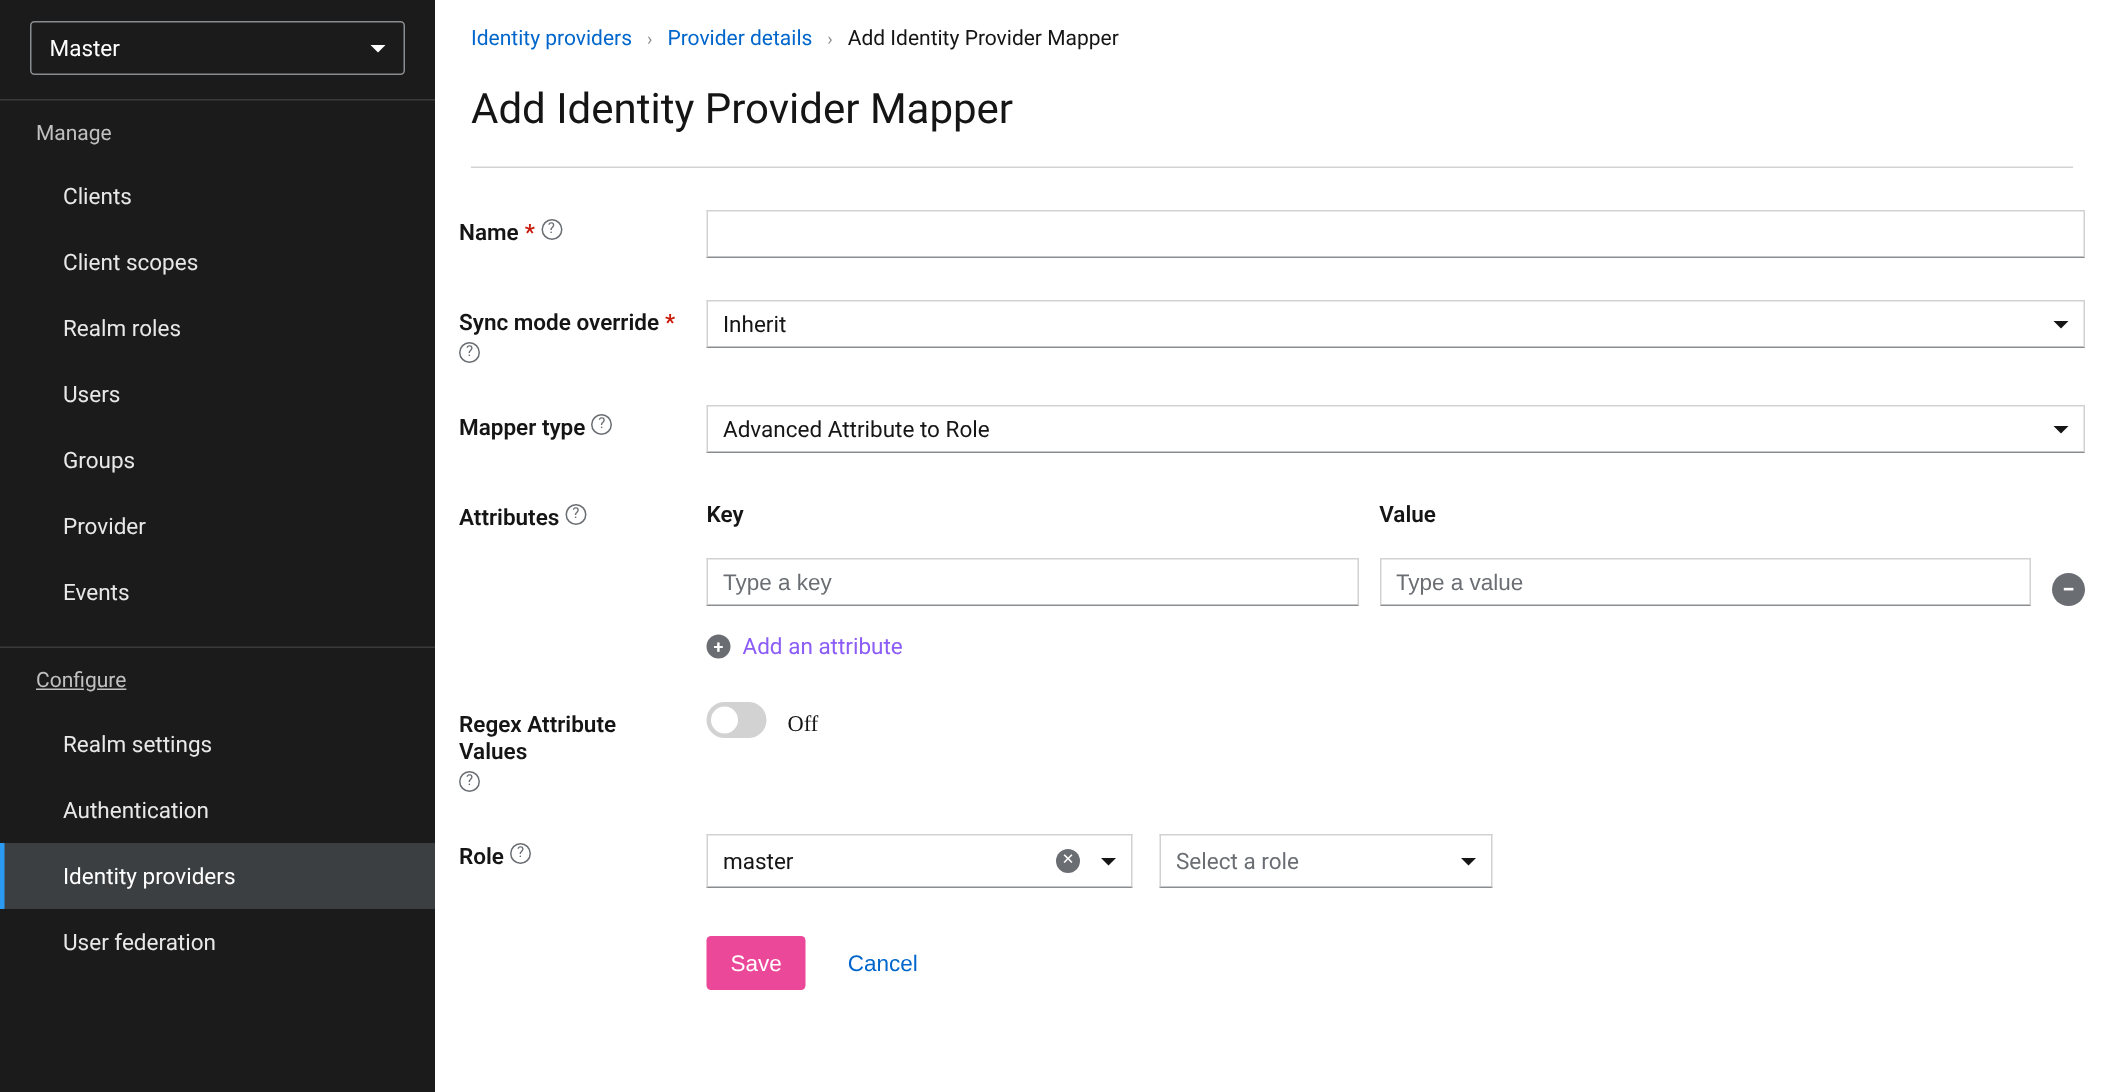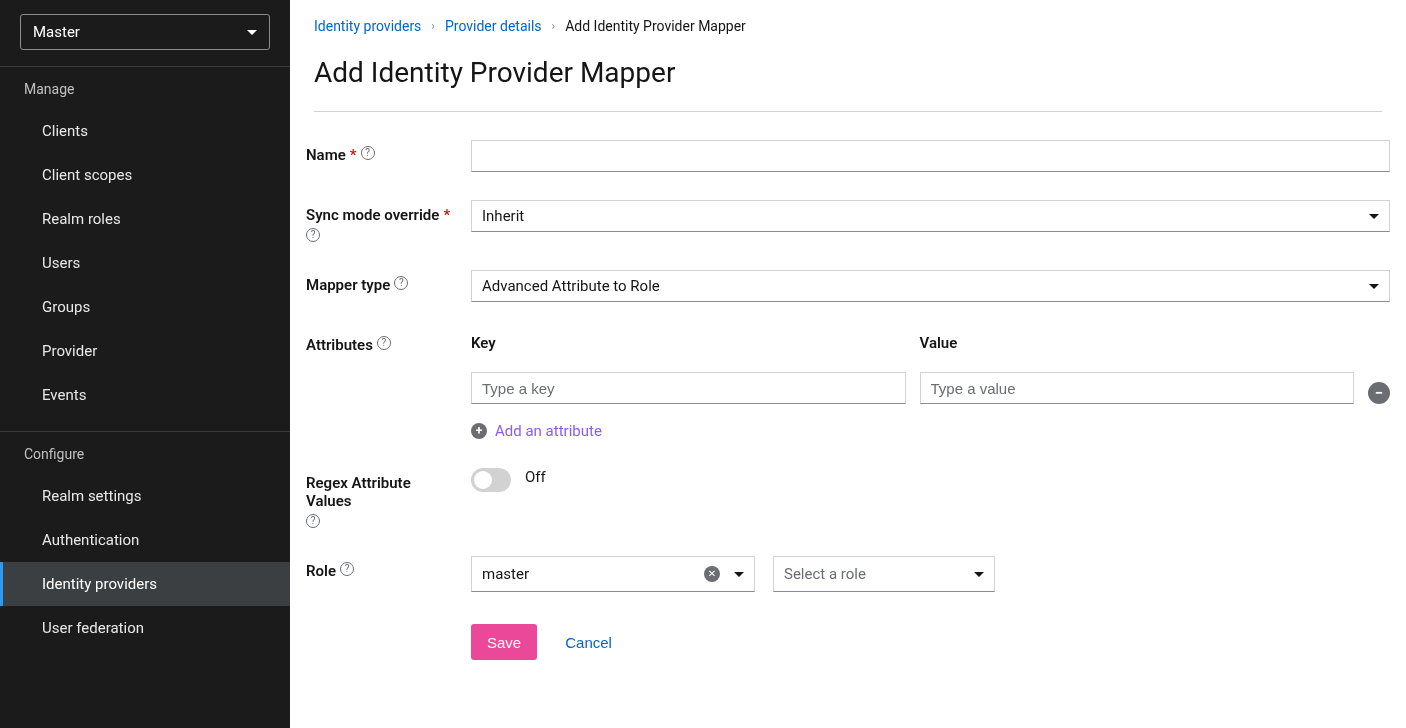--- a/index.html
+++ b/index.html
@@ -43,21 +43,21 @@
       border-left: 5px solid transparent;
       border-right: 5px solid transparent;
       border-top: 5px solid #fff;
     }
     .nav-section-header {
       font-size: 14px;
       color: #c0c0c0;
       padding: 14px 24px 12px 24px;
       border-top: 1px solid #3a3a3a;
     }
-    .nav-section-header:first-of-type { border-top: none; }
+    .nav-section-header:first-of-type { border-top: none; text-decoration: underline; }
     .nav-item {
       display: block;
       padding: 13px 39px;
       font-size: 15px;
       color: #e8e8e8;
       cursor: pointer;
       border-left: 3px solid transparent;
     }
     .nav-item.active {
       background: #3c3f42;
@@ -195,22 +195,23 @@
       justify-content: center;
       font-size: 12px;
       font-weight: 700;
       line-height: 1;
     }
     .kv-add-text { color: #8b5cf6; }
     
     
     .toggle-row {
       display: flex;
-      align-items: flex-start;
+      align-items: flex-end;
       gap: 14px;
+      font-family: Liberation Serif, serif;
     }
     .toggle {
       width: 40px; height: 24px;
       background: #d2d2d2;
       border-radius: 12px;
       position: relative;
       cursor: pointer;
     }
     .toggle-knob {
       width: 18px; height: 18px;

